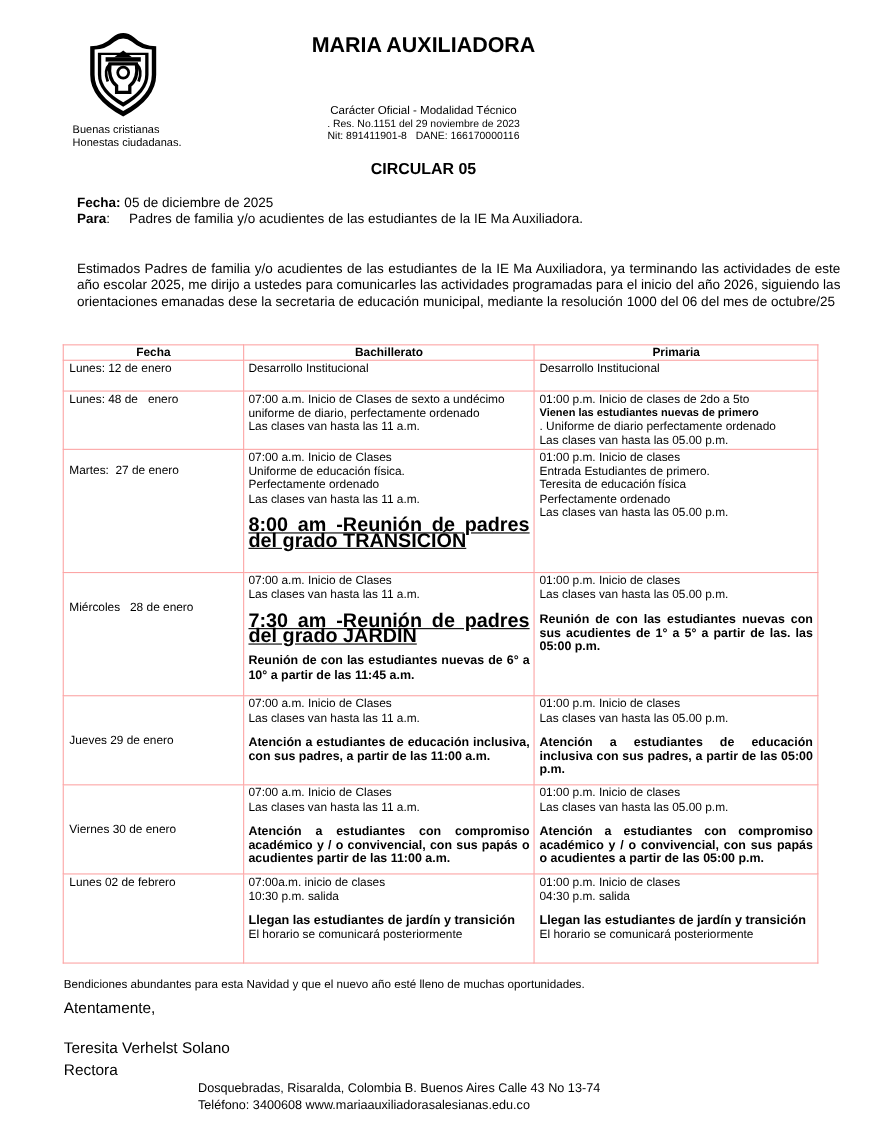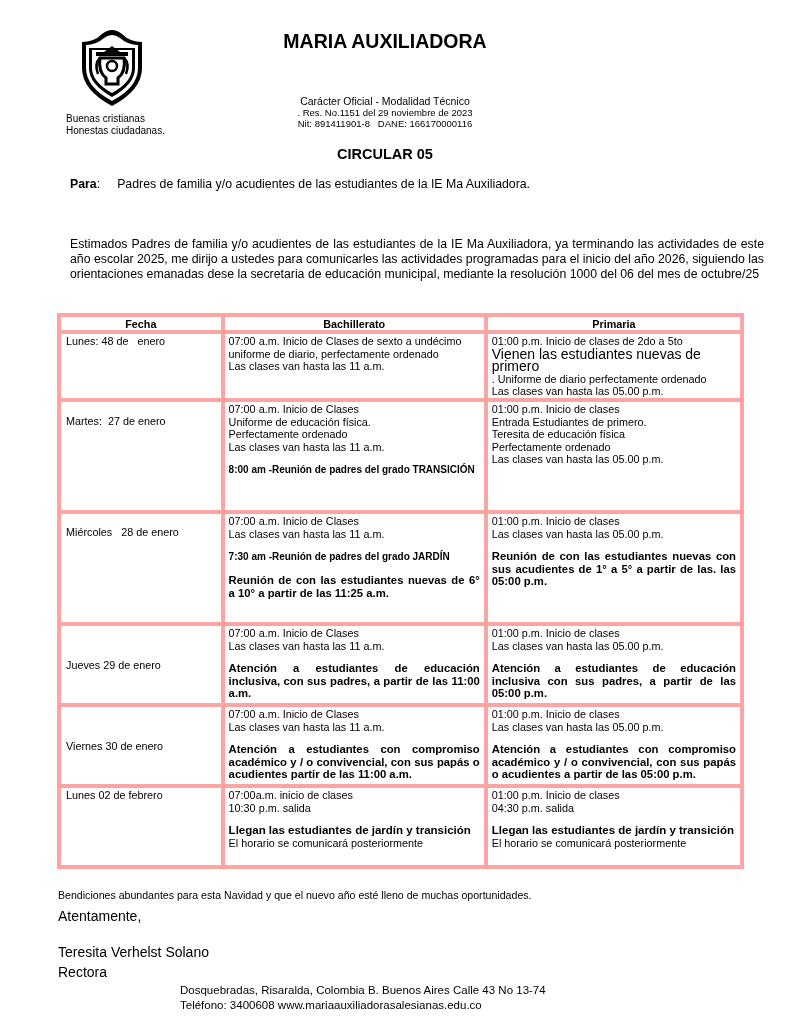--- a/index.html
+++ b/index.html
@@ -8,27 +8,27 @@
   .logo { left:76px; top:28px; width:72px; height:80px; }
   .motto { left:66px; top:113px; font-size:10px; line-height:12px; }
   .inst-title { left:200px; top:30px; width:370px; text-align:center; font-weight:bold; font-size:19.5px; line-height:22px; }
   .inst-sub { left:240px; top:95px; width:290px; text-align:center; font-size:10.5px; line-height:12px; }
   .inst-sub .l2, .inst-sub .l3 { font-size:9.5px; line-height:11px; }
   .circ { left:200px; top:146px; width:370px; text-align:center; font-weight:bold; font-size:14.5px; }
   .meta { left:70px; top:177px; font-size:12.3px; line-height:15px; }
   .meta b { font-weight:bold; }
   .intro { left:70px; top:237px; width:694px; font-size:12.3px; line-height:15px; text-align:justify; }
   table.sched { position:absolute; left:57px; top:313px; width:687px; border-collapse:collapse; font-size:10.8px; line-height:12.4px; }
-  table.sched th, table.sched td { border:4px solid #fca5a5; vertical-align:top; padding:1px 4px 1px 4px; }
+  table.sched th, table.sched td { border:1px solid #fca5a5; vertical-align:top; padding:1px 4px 1px 4px; }
   table.sched th { font-weight:bold; text-align:center; padding:1px 4px 0 4px; }
   table.sched td.date { vertical-align:middle; padding-left:5px; }
   table.sched td.date.top { vertical-align:top; }
   col.c1 { width:164px; } col.c2 { width:265px; } col.c3 { width:258px; }
   .bl { font-weight:bold; font-size:11.3px; line-height:12.4px; text-align:justify; }
-  .ul { font-weight:bold; font-size:10px; line-height:14px; text-align:justify; text-align-last:auto; }
+  .ul { font-weight:bold; text-decoration:underline; font-size:18px; line-height:14px; text-align:justify; text-align-last:auto; }
   .gap { height:10px; }
   .closing { left:58px; top:889px; font-size:10.6px; line-height:13px; }
   .atte { left:58px; top:908px; font-size:14px; }
   .sig { left:58px; top:942px; font-size:14px; font-weight:normal; line-height:20px; }
   .addr { left:180px; top:983px; font-size:11.5px; line-height:15px; }
 </style>
 </head>
 <body>
 
 <div class="abs logo">
@@ -53,51 +53,61 @@
   <div>MARIA AUXILIADORA</div>
 </div>
 <div class="abs inst-sub">
   <div class="l1">Carácter Oficial - Modalidad Técnico</div>
   <div class="l2">. Res. No.1151 del 29 noviembre de 2023</div>
   <div class="l3" style="white-space:pre">Nit: 891411901-8   DANE: 166170000116</div>
 </div>
 <div class="abs circ">CIRCULAR 05</div>
 
 <div class="abs meta">
+  <div><b>Fecha:</b><span> 05 de diciembre de 2025</span></div>
   <div style="white-space:pre"><b>Para</b><span>:     Padres de familia y/o acudientes de las estudiantes de la IE Ma Auxiliadora.</span></div>
 </div>
 
 <div class="abs intro">Estimados Padres de familia y/o acudientes de las estudiantes de la IE Ma Auxiliadora, ya terminando las actividades de este año escolar 2025, me dirijo a ustedes para comunicarles las actividades programadas para el inicio del año 2026, siguiendo las orientaciones emanadas dese la secretaria de educación municipal, mediante la resolución 1000 del 06 del mes de octubre/25</div>
 
 <table class="sched">
   <colgroup>
       <col class="c1">
       <col class="c2">
       <col class="c3">
     </colgroup>
   <thead>
     <tr>
       <th>Fecha</th>
       <th>Bachillerato</th>
       <th>Primaria</th>
     </tr>
   </thead>
   <tbody>
 
+    <tr style="height:28px">
+      <td class="date top">Lunes: 12 de enero</td>
+      <td>
+          <div>Desarrollo Institucional</div>
+        </td>
+      <td>
+          <div>Desarrollo Institucional</div>
+        </td>
+    </tr>
 
     <tr style="height:53px">
       <td class="date top" style="white-space:pre">Lunes: 48 de   enero</td>
       <td>
         <div>07:00 a.m. Inicio de Clases de sexto a undécimo</div>
         <div>uniforme de diario, perfectamente ordenado</div>
         <div>Las clases van hasta las 11 a.m.</div>
       </td>
       <td>
         <div>01:00 p.m. Inicio de clases de 2do a 5to</div>
-        <div style="font-weight:normal;font-size:14px">Vienen las estudiantes nuevas de primero</div>
+        <div style="font-weight:bold;font-size:10px">Vienen las estudiantes nuevas de primero</div>
         <div>. Uniforme de diario perfectamente ordenado</div>
         <div>Las clases van hasta las 05.00 p.m.</div>
       </td>
     </tr>
 
     <tr style="height:112px">
       <td class="date top">
           <div style="margin-top:12px;white-space:pre">Martes:  27 de enero</div>
         </td>
       <td>
@@ -112,29 +122,29 @@
         <div>01:00 p.m. Inicio de clases</div>
         <div>Entrada Estudiantes de primero.</div>
         <div>Teresita de educación física</div>
         <div>Perfectamente ordenado</div>
         <div>Las clases van hasta las 05.00 p.m.</div>
       </td>
     </tr>
 
     <tr style="height:112px">
       <td class="date top">
-          <div style="margin-top:11px;white-space:pre">Miércoles   28 de enero</div>
+          <div style="margin-top:24px;white-space:pre">Miércoles   28 de enero</div>
         </td>
       <td>
         <div>07:00 a.m. Inicio de Clases</div>
         <div>Las clases van hasta las 11 a.m.</div>
         <div class="gap"></div>
         <div class="ul">7:30 am -Reunión de padres del grado JARDÍN</div>
         <div class="gap"></div>
-        <div class="bl">Reunión de con las estudiantes nuevas de 6° a 10° a partir de las 11:25 a.m.</div>
+        <div class="bl">Reunión de con las estudiantes nuevas de 6° a 10° a partir de las 11:45 a.m.</div>
       </td>
       <td>
         <div>01:00 p.m. Inicio de clases</div>
         <div>Las clases van hasta las 05.00 p.m.</div>
         <div class="gap"></div>
         <div class="bl">Reunión de con las estudiantes nuevas con sus acudientes de 1° a 5° a partir de las. las 05:00 p.m.</div>
       </td>
     </tr>
 
     <tr style="height:81px">

